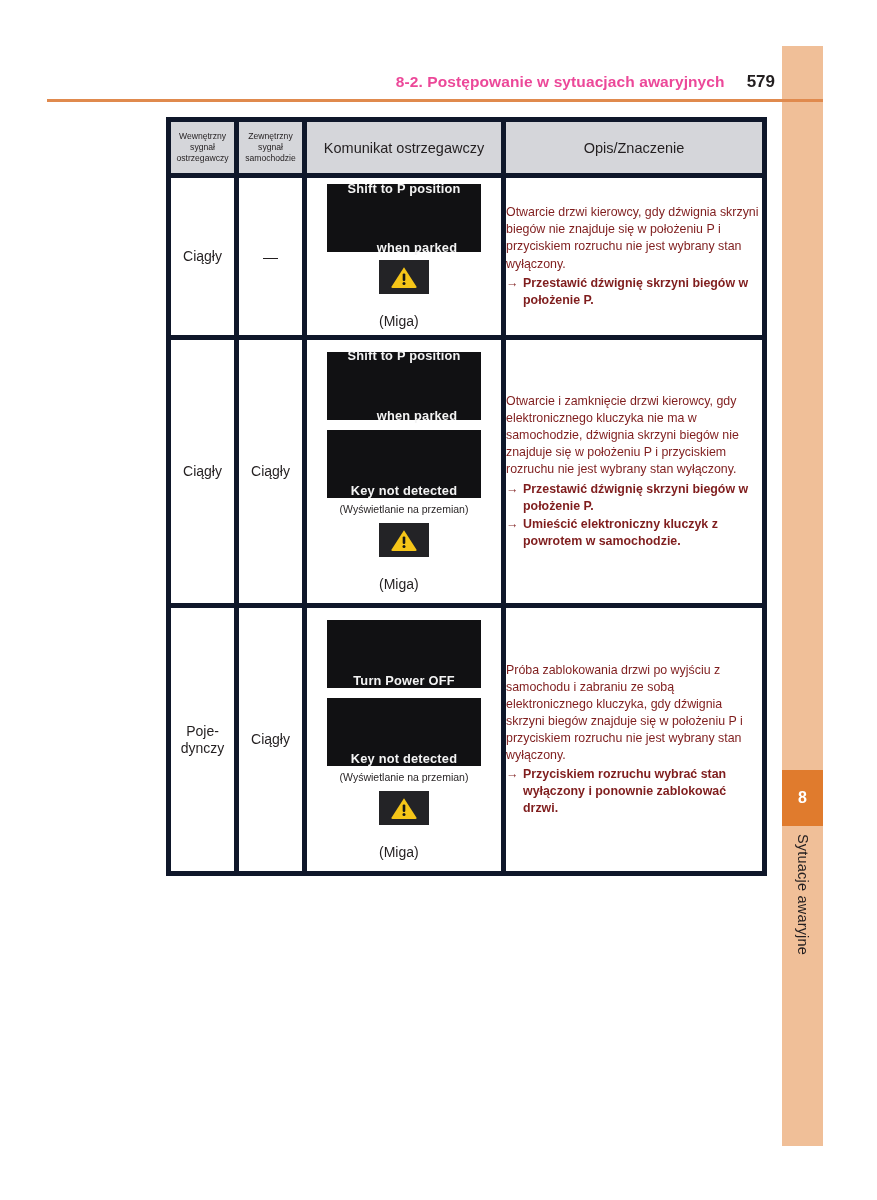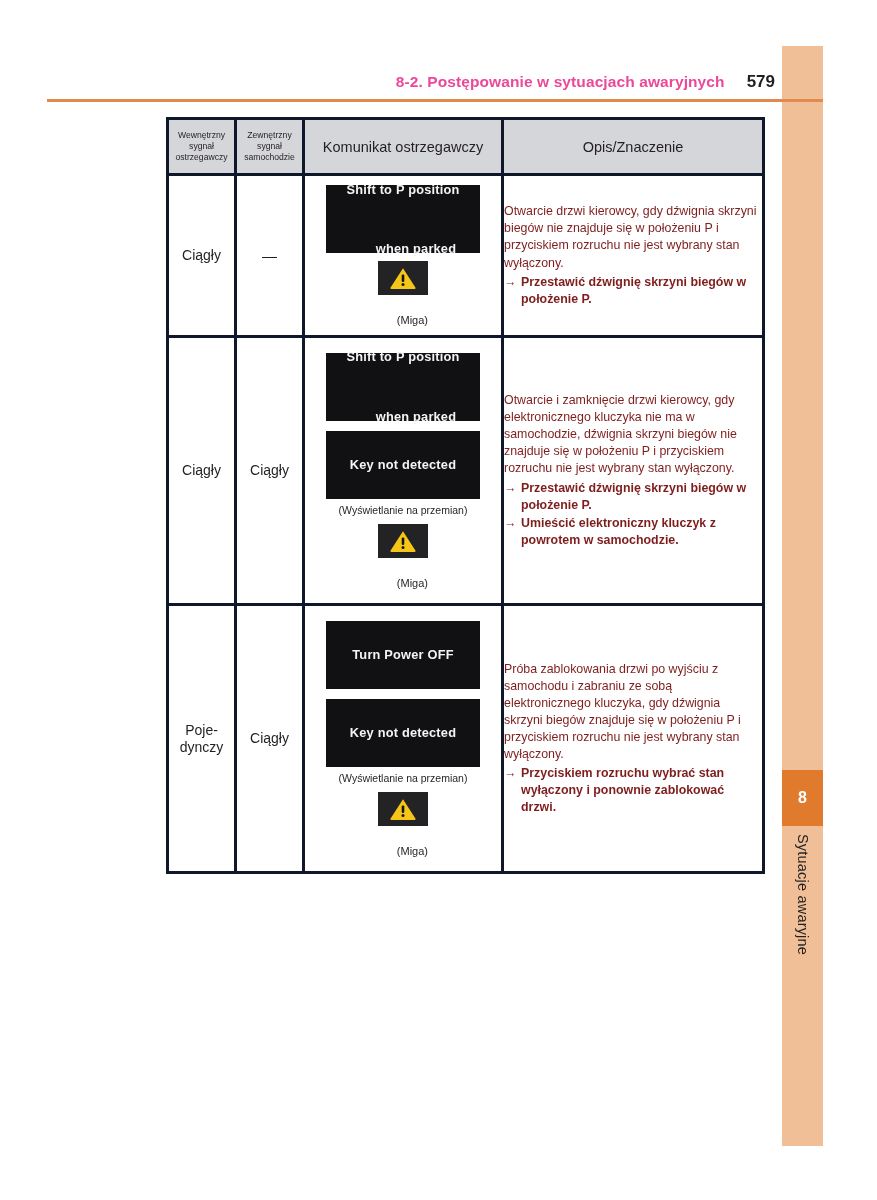--- a/index.html
+++ b/index.html
@@ -94,21 +94,21 @@
   
   .warn-table {
     position: absolute;
     left: 166px;
     top: 117px;
     width: 596px;
     border-collapse: collapse;
     table-layout: fixed;
   }
   .warn-table td, .warn-table th {
-    border: 3px solid #0f172a;
+    border: 5px solid #0f172a;
     vertical-align: middle;
     padding: 0;
   }
   .warn-table thead th {
     background: #d5d6da;
     font-weight: normal;
     color: #231f20;
     text-align: center;
     height: 56px;
     padding: 4px 3px;
@@ -148,21 +148,21 @@
     text-align: center;
     font-weight: bold;
     letter-spacing: .2px;
     display: flex;
     flex-direction: column;
     align-items: center;
     justify-content: center;
     gap: 38px;
   }
   .lcd-2line { height: 68px; font-size: 12.8px; line-height: 1.65; }
-  .lcd-1line { height: 68px; font-size: 12.8px; }
+  .lcd-1line { height: 68px; font-size: 12.8px; justify-content: flex-end; }
   .lcd .l2 { padding-left: 26px; text-align: right; }
 
   .lcd-gap { height: 10px; }
 
   .alt-note {
     font-size: 10.5px;
     margin-top: 5px;
     color: #231f20;
   }
 
@@ -172,24 +172,24 @@
   }
   .icon-box {
     width: 50px;
     height: 34px;
     background: #232326;
     display: flex;
     align-items: center;
     justify-content: center;
   }
   .miga-note {
-    font-size: 11px;
+    font-size: 14px;
     margin-top: 19px;
     color: #231f20;
-    text-align: right;
+    text-align: left;
   }
 
   .cell-desc {
     padding: 10px 14px 10px 13px;
     font-size: 12.4px;
     line-height: 1.38;
     color: #7f1d1d;
     vertical-align: middle;
   }
   .desc-body { margin: 0; }

